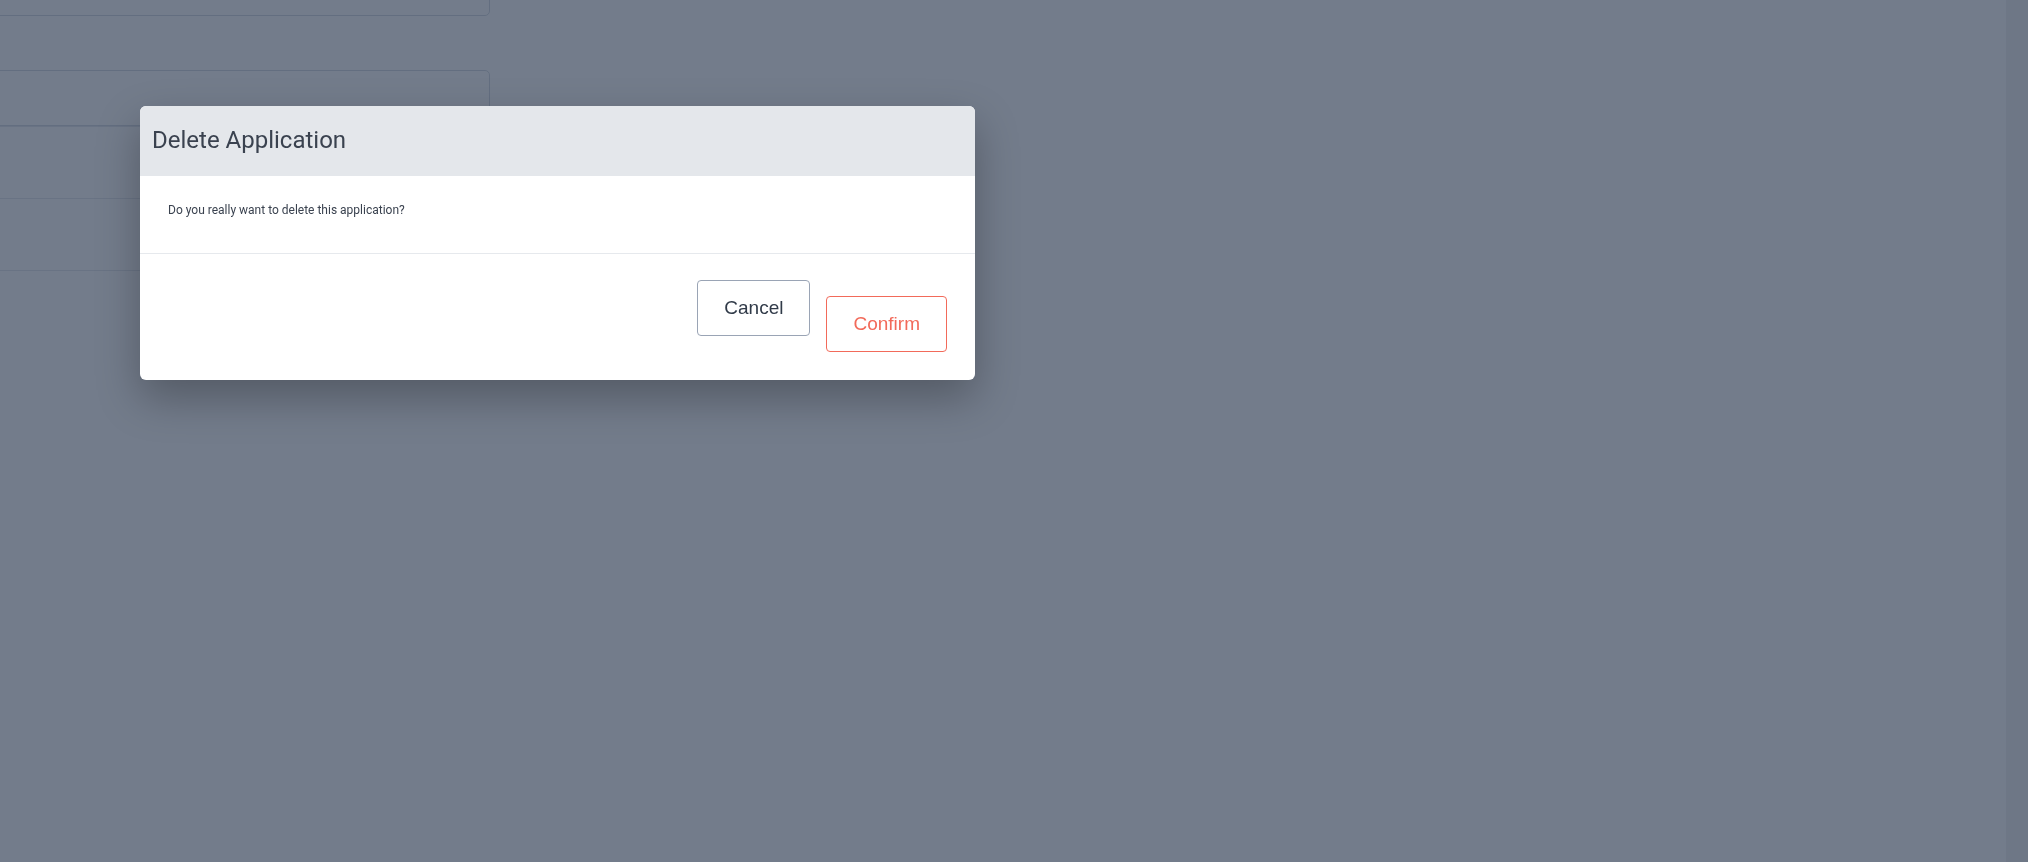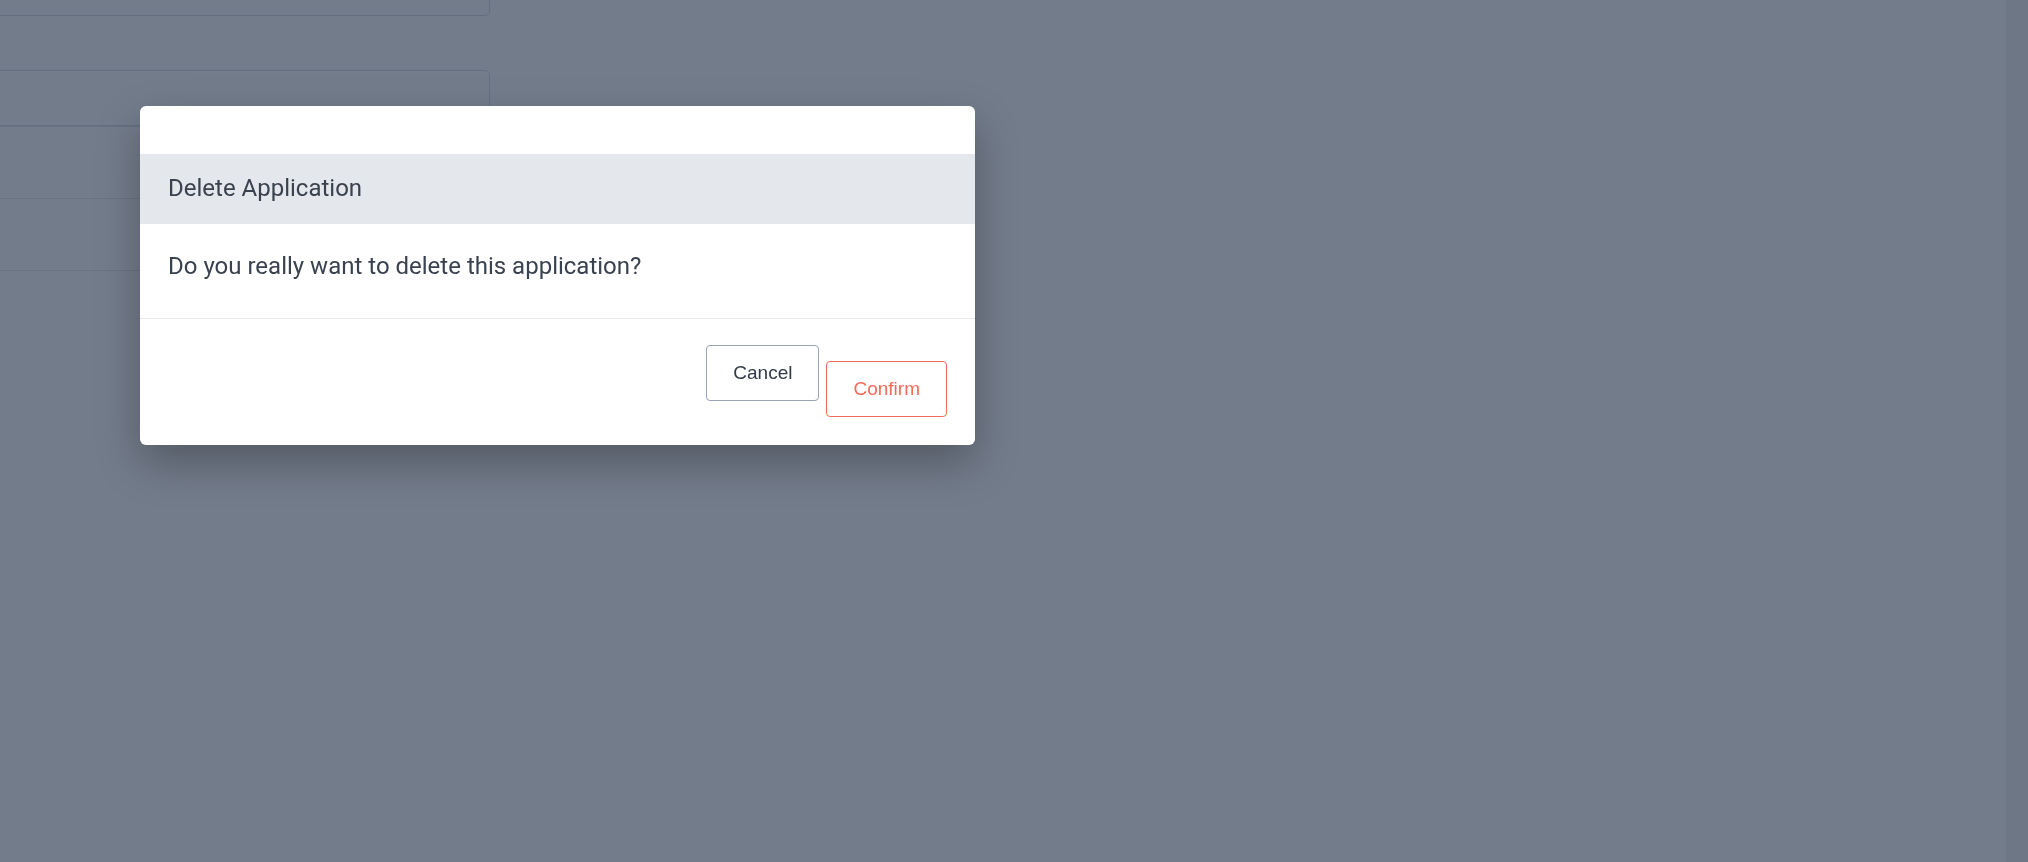--- a/index.html
+++ b/index.html
@@ -103,42 +103,41 @@
       top: 106px;
       left: 140px;
       width: 835px;
       background: #ffffff;
       border-radius: 6px;
       box-shadow: 0 18px 44px rgba(0, 0, 0, 0.28);
       overflow: hidden;
     }
     .modal-header {
       background: #e4e7eb;
-      padding: 20px 28px 22px 28px;
-      margin-top: 48px;
+      padding: 20px 28px 22px 12px;
     }
     .modal-title {
       font-size: 24px;
       color: #3a424f;
       font-weight: 400;
     }
     .modal-body {
       padding: 26px 28px 34px 28px;
       border-bottom: 1px solid #e6e9ed;
     }
     .modal-body p {
-      font-size: 24px;
+      font-size: 12px;
       color: #3a424f;
       line-height: 1.4;
     }
     .modal-footer {
       padding: 26px 28px 28px 28px;
       display: flex;
       justify-content: flex-end;
-      gap: 7px;
+      gap: 16px;
     }
     .btn {
       min-width: 104px;
       height: 56px;
       padding: 0 26px;
       border-radius: 4px;
       font-size: 19px;
       font-weight: 400;
       cursor: pointer;
       background: #ffffff;

